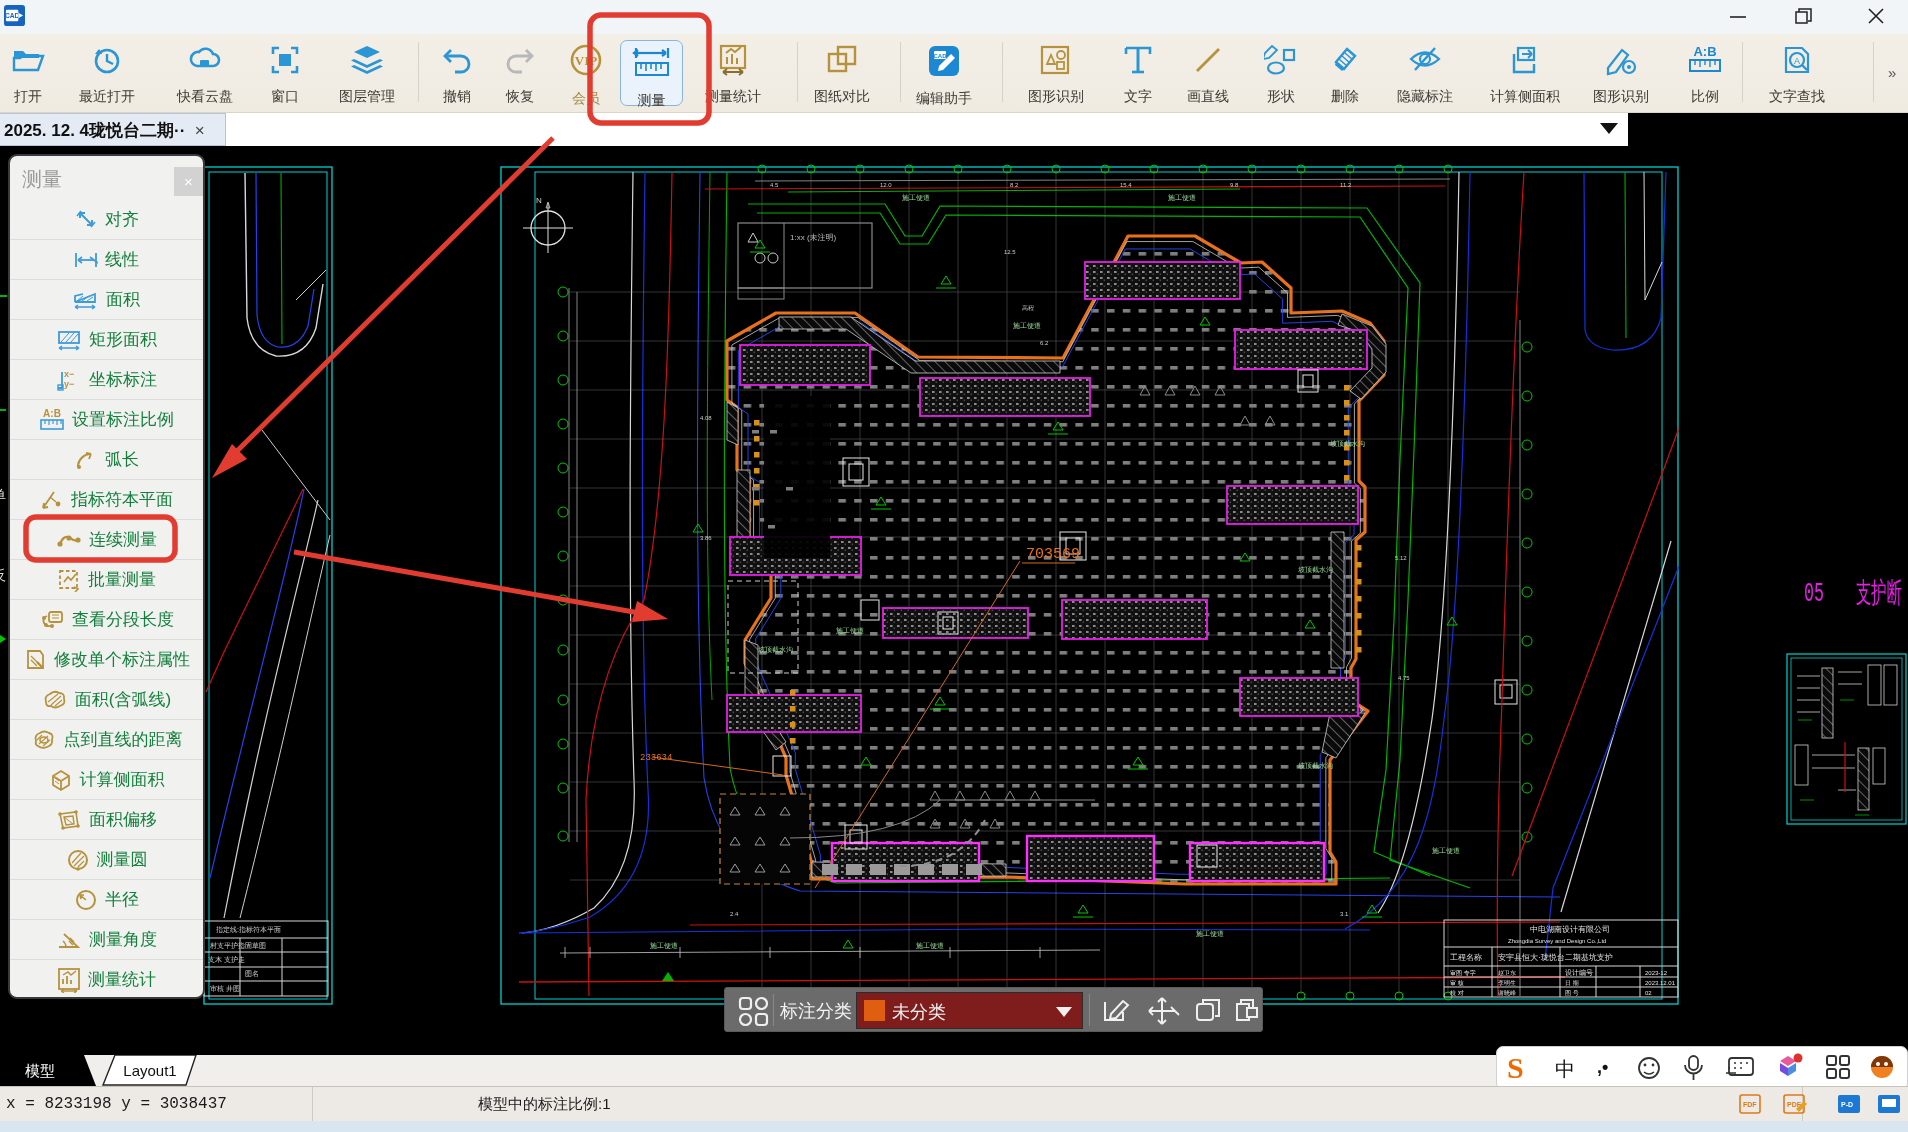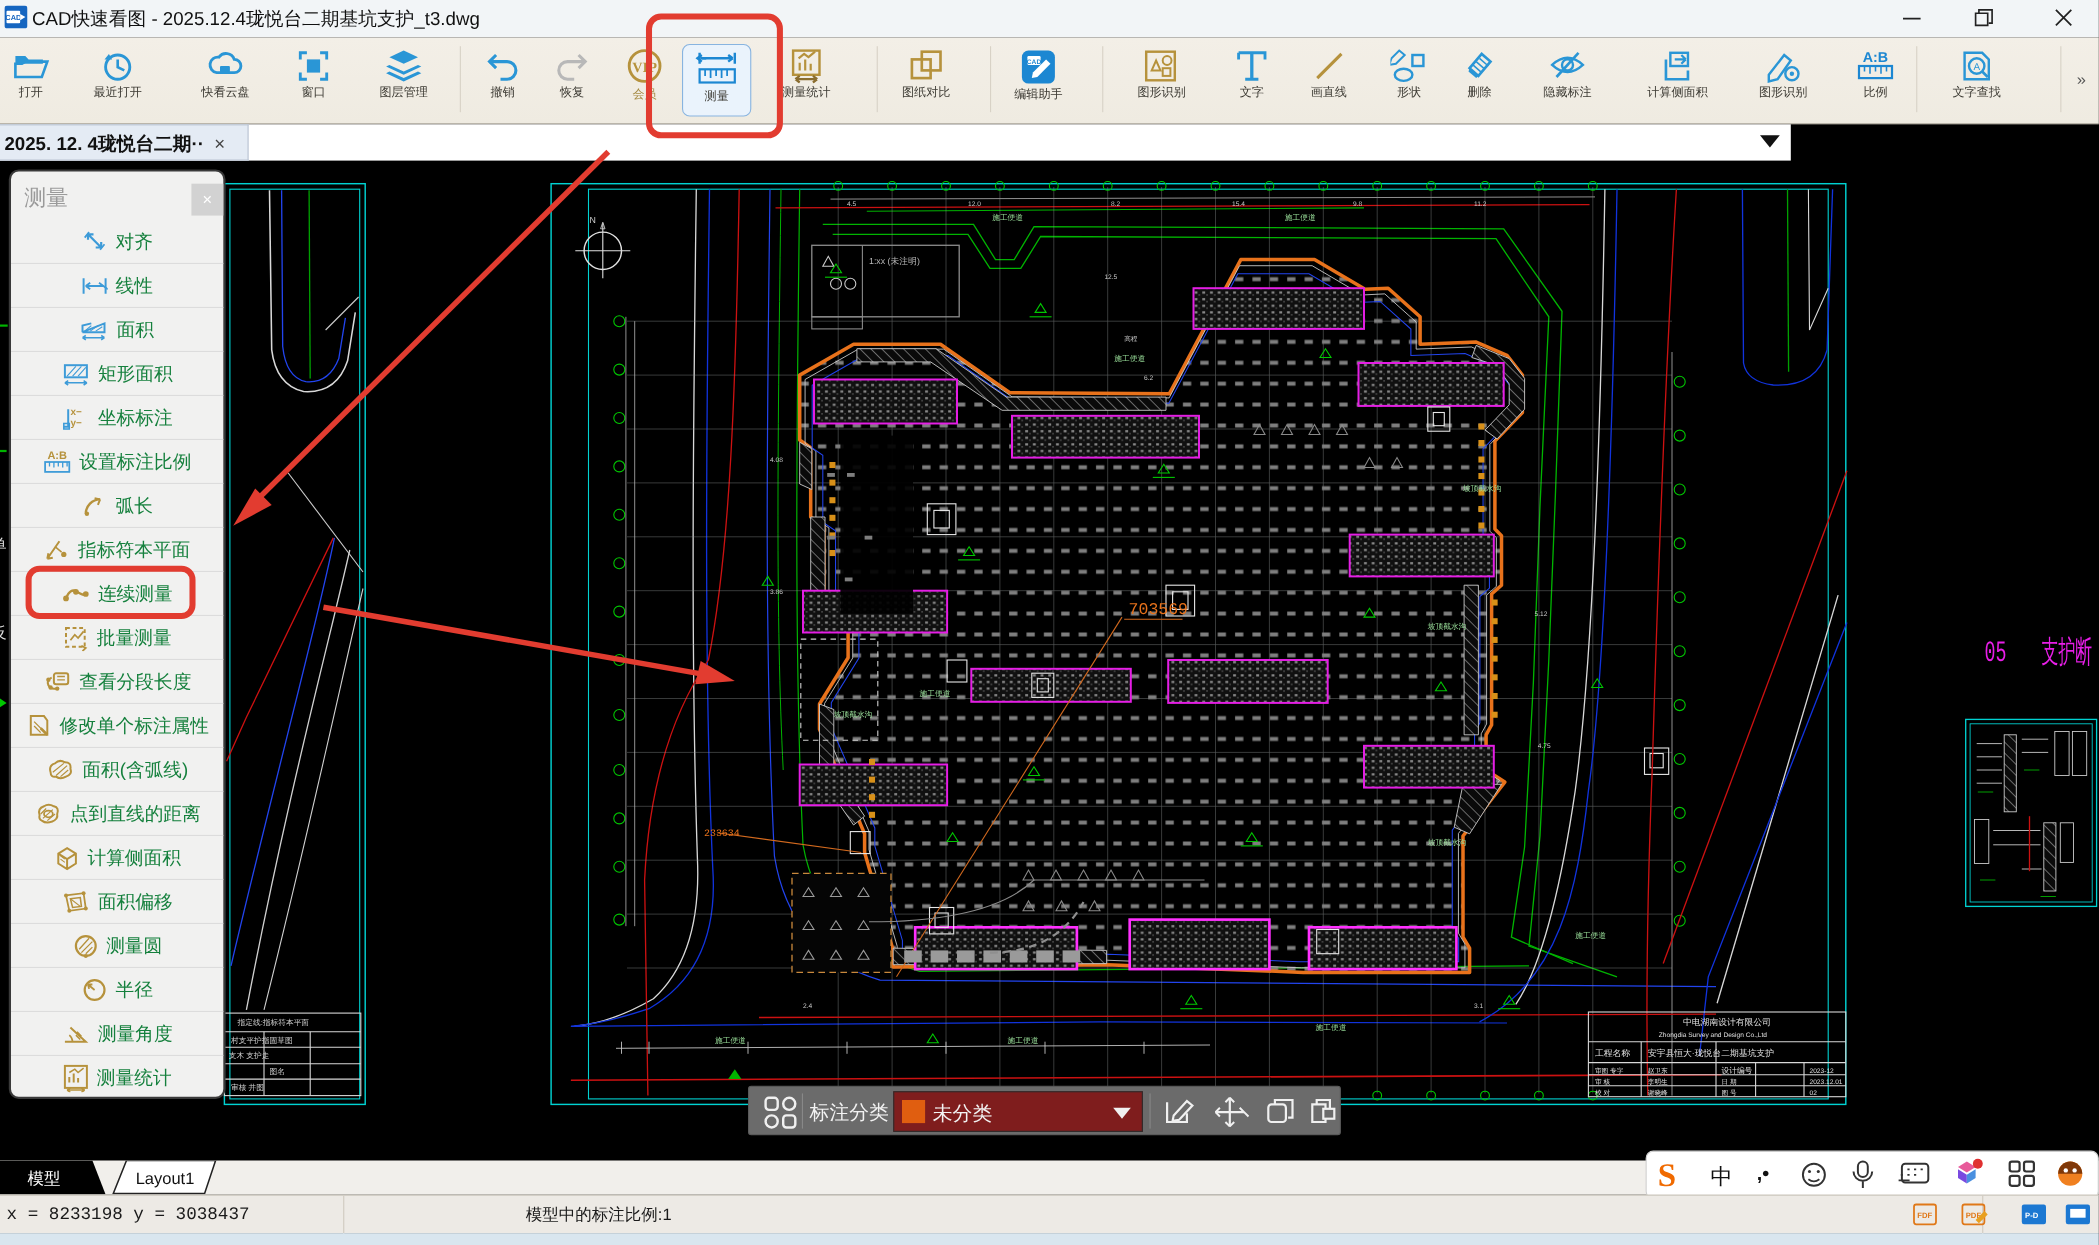--- a/index.html
+++ b/index.html
@@ -4,37 +4,37 @@
 <style>
   * { margin:0; padding:0; box-sizing:border-box; }
   html,body { width:1908px; height:1132px; overflow:hidden; background:#000;
     font-family:"Liberation Sans", sans-serif; }
   #titlebar { position:absolute; left:0; top:0; width:1908px; height:34px; background:#f2f5f7; }
   #titletext { position:absolute; left:29px; top:6px; font-size:17px; color:#111; }
   #toolbar { position:absolute; left:0; top:34px; width:1908px; height:79px;
     background:linear-gradient(#f3efe7,#efebe1); border-bottom:1px solid #dcd6ca; }
   .tbtn { position:absolute; top:10px; text-align:center; transform:translateX(-50%); }
   .tbtn svg { display:block; margin:0 auto; }
-  .tlabel { font-size:11px; color:#3c3a33; margin-top:0; white-space:nowrap; }
+  .tlabel { font-size:14px; color:#3c3a33; margin-top:12px; white-space:nowrap; }
   .tsep { position:absolute; top:8px; width:1px; height:60px; background:#d8d2c6; }
   #tabbar { position:absolute; left:0; top:113px; width:1628px; height:33px; background:#ffffff; }
   #activetab { position:absolute; left:0; top:0; width:226px; height:33px;
     background:#e4ebf4; border:1px solid #b9c4d2; border-left:none;
     font-size:17px; font-weight:bold; color:#111; padding:5px 6px 0 4px; white-space:nowrap; }
   #canvas { position:absolute; left:0; top:146px; width:1908px; height:909px; background:#000; }
   #panel { position:absolute; left:8px; top:154px; width:197px; height:845px;
     background:#f1f1f0; border:2px solid #3a3a3a; border-radius:9px; }
   .pitem { position:absolute; left:0; width:193px; height:40px; border-top:1px solid #dcdcdc;
     display:flex; align-items:center; justify-content:center; }
   .pitem span { font-size:17px; color:#15803d; margin-left:7px; }
   #strip { position:absolute; left:0; top:1055px; width:1908px; height:31px; background:#f1efeb; }
   #statusbar { position:absolute; left:0; top:1086px; width:1908px; height:35px; background:#edeae5;
     border-top:1px solid #c8c3ba; }
   #bottomstrip { position:absolute; left:0; top:1121px; width:1908px; height:11px; background:#d9e6ef; }
-  #graybar { position:absolute; left:680px; top:987px; width:539px; height:45px;
+  #graybar { position:absolute; left:724px; top:987px; width:539px; height:45px;
     background:#6b6b6b; border:1px solid #5a5a5a; border-radius:3px; }
 </style>
 </head>
 <body>
 <div id="canvas">
 <svg width="1908" height="909" viewBox="0 146 1908 909" xmlns="http://www.w3.org/2000/svg">
 <defs>
   <pattern id="hat" width="7" height="7" patternUnits="userSpaceOnUse" patternTransform="rotate(45)">
     <rect width="7" height="7" fill="#0a0a0a"></rect>
           <line x1="0" y1="0" x2="7" y2="0" stroke="#9a9a9a" stroke-width="1.2"></line>
@@ -503,21 +503,20 @@
 <line x1="0" y1="410" x2="6" y2="410" stroke="#00b400" stroke-width="2"></line>
 </svg>
 </div>
 <div id="titlebar">
 <svg width="21" height="21" viewBox="0 0 22 22" style="position:absolute;left:4px;top:5px">
       <rect width="22" height="22" rx="3" fill="#1565c0"></rect>
       <rect x="2" y="5" width="13" height="12" rx="1" fill="#fff"></rect>
       <text x="8.5" y="14" text-anchor="middle" font-size="7" font-weight="bold" fill="#1565c0">CAD</text>
       <path d="M15,8 l5,3 l-5,3 z" fill="#ffffff"></path>
     </svg>
-<div id="titletext">CAD快速看图 - 2025.12.4珑悦台二期基坑支护_t3.dwg</div>
 <svg style="position:absolute;left:1725px;top:0" width="183" height="34" viewBox="0 0 183 34">
 <line x1="5" y1="17" x2="21" y2="17" stroke="#222" stroke-width="1.6"></line>
 <path d="M74,12 v-3 h12 v12 h-3 M71,12 h11 v11 h-11 z" fill="none" stroke="#222" stroke-width="1.5"></path>
 <path d="M144,9 l14,14 m0,-14 l-14,14" stroke="#222" stroke-width="1.6"></path>
 </svg>
 </div>
 <div id="toolbar">
 <div class="tsep" style="left:418px"></div>
     <div class="tsep" style="left:797px"></div>
 <div class="tsep" style="left:900px"></div>

